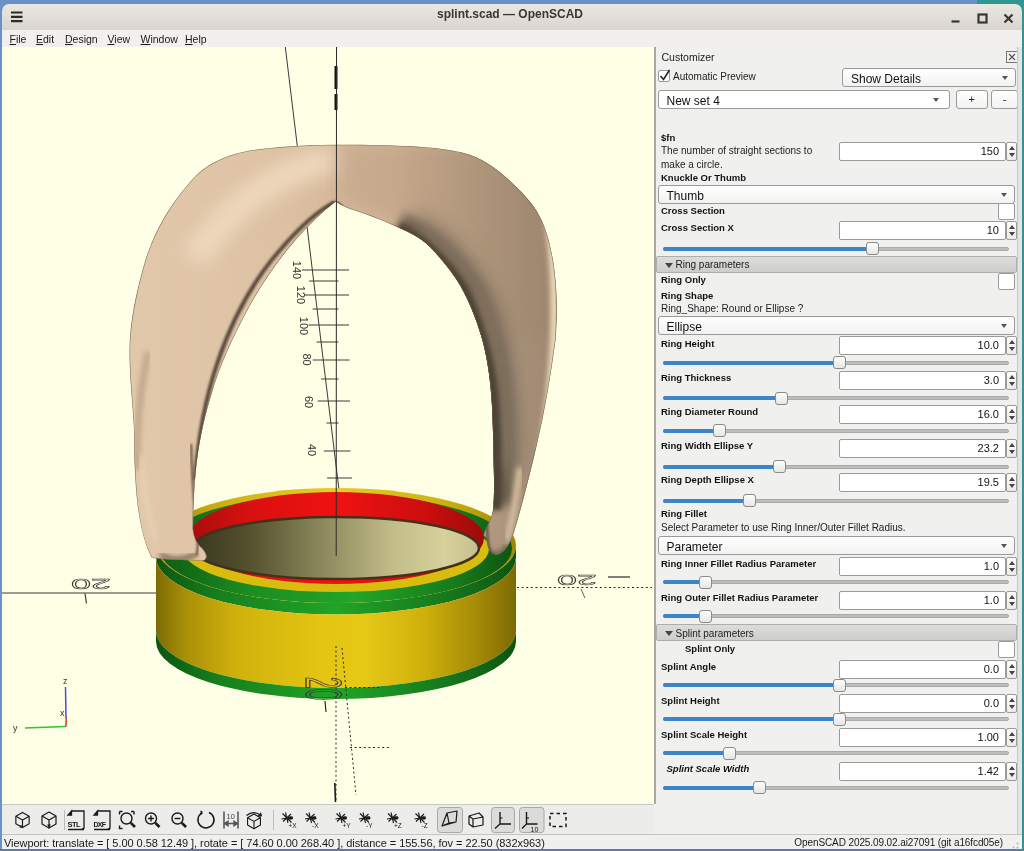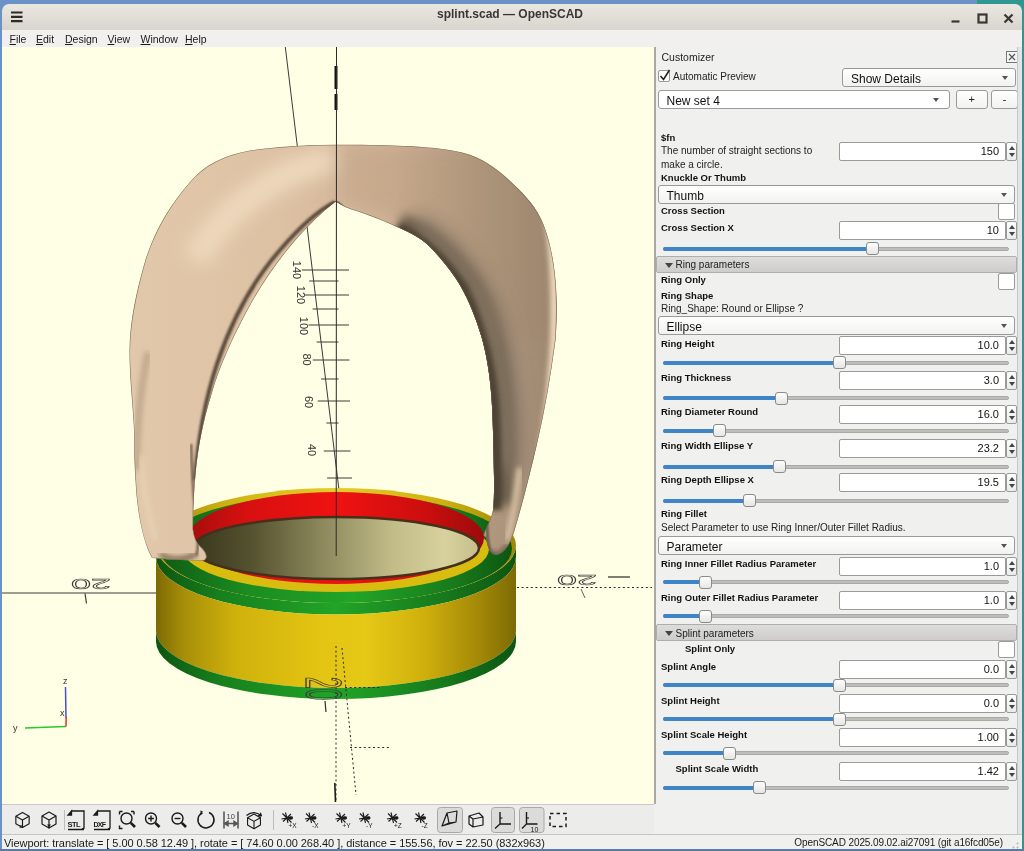--- a/index.html
+++ b/index.html
@@ -342,21 +342,21 @@
       <div class="spinarr" style="top:646.5px;"></div>
     <div class="track" style="top:670.1px;"></div>
       <div class="fill" style="left:7.5px;top:670.1px;width:177px;"></div>
       <div class="handle" style="left:177.9px;top:665.6px;"></div>
     <div class="lbl" style="left:5.5px;top:681.5px;">Splint Scale Height</div>
     <div class="spin" style="top:680.5px;">1.00</div>
       <div class="spinarr" style="top:680.5px;"></div>
     <div class="track" style="top:704.1px;"></div>
       <div class="fill" style="left:7.5px;top:704.1px;width:66.4px;"></div>
       <div class="handle" style="left:67.4px;top:699.6px;"></div>
-    <div class="lbl" style="left:20px;top:715.5px;">Splint Scale Width</div>
+    <div class="lbl" style="left:11px;top:715.5px;font-style:italic;">Splint Scale Width</div>
     <div class="spin" style="top:714.5px;">1.42</div>
       <div class="spinarr" style="top:714.5px;"></div>
     <div class="track" style="top:738.5px;"></div>
       <div class="fill" style="left:7.5px;top:738.5px;width:96.6px;"></div>
       <div class="handle" style="left:97.6px;top:734px;"></div>
   </div>
   <div id="scrollstrip" class="abs"></div>
   <div id="toolbar" class="abs">
   <svg width="652" height="30" style="position:absolute;left:0;top:0">
     <defs>

